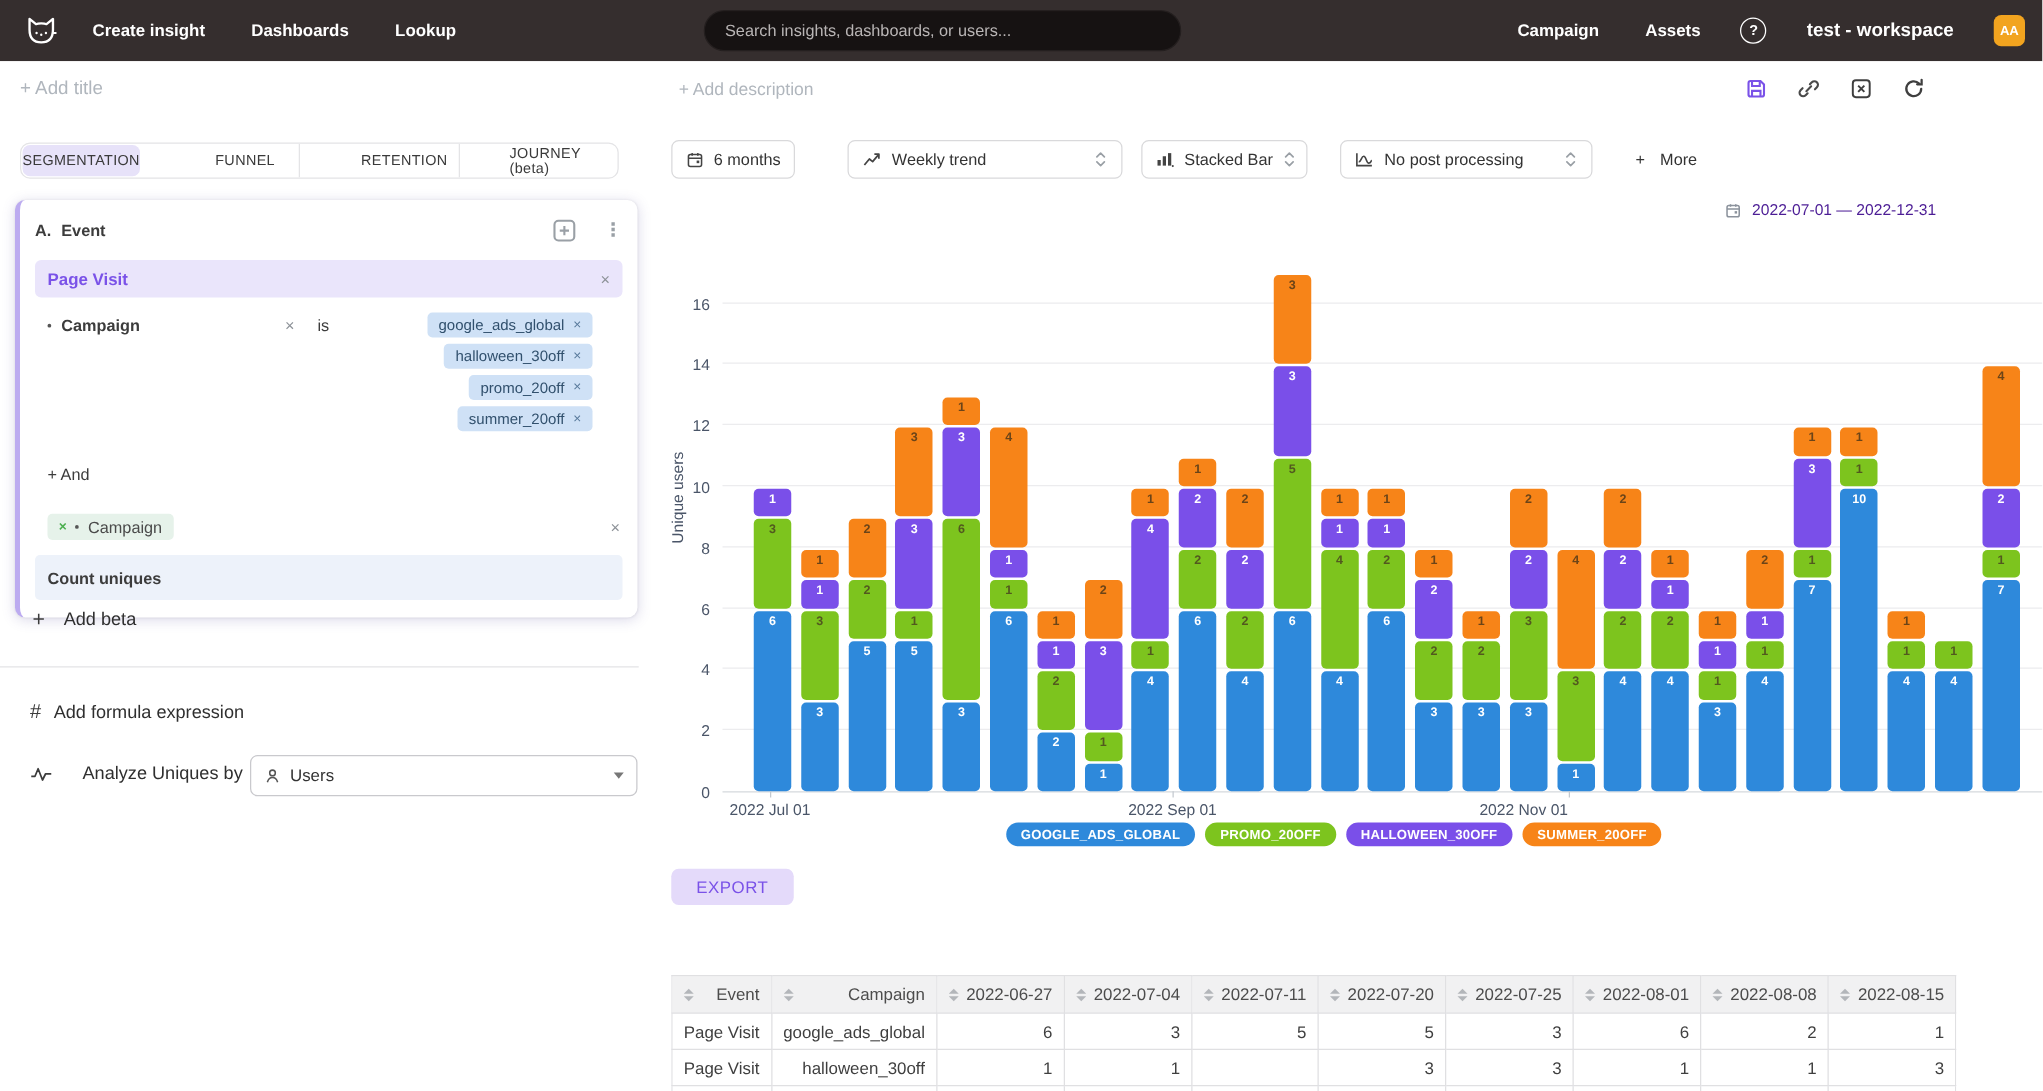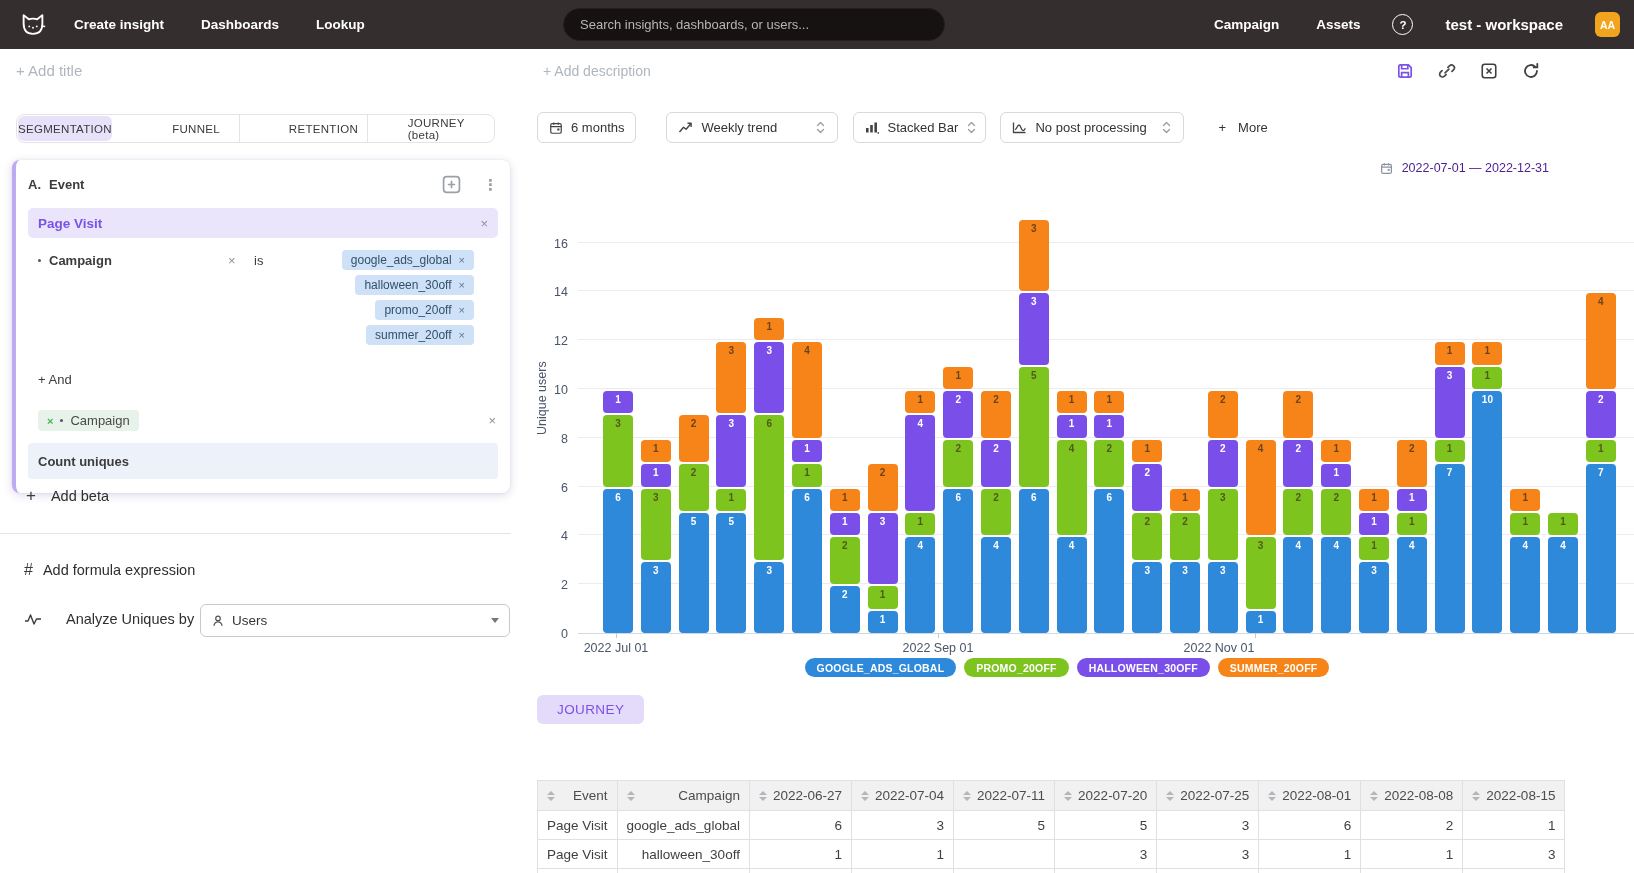--- a/index.html
+++ b/index.html
@@ -303,21 +303,21 @@
           <span>
             <svg width="14" height="14" viewBox="0 0 16 16" fill="none" stroke="#444" stroke-width="1.4">
               <rect x="2" y="3" width="12" height="11" rx="1.8"></rect>
                 <path d="M2 6.4 h12 M5.4 1.6 v2.6 M10.6 1.6 v2.6"></path>
                 <rect x="9.5" y="8.5" width="2.4" height="2.4" fill="#444" stroke="none"></rect>
             </svg>
           </span>
           <span class="lbl">6 months</span>
         </div>
 
-        <div class="tbtn tsel" style="width:172px;margin-left:30px">
+        <div class="tbtn tsel" style="width:220px;margin-left:42px">
           <span>
             <svg width="15" height="13" viewBox="0 0 15 13" fill="none" stroke="#444" stroke-width="1.4" stroke-linejoin="round">
               <path d="M1.5 11 L5.5 6.2 l2.6 2.1 L13 2.5"></path>
                 <path d="M9.5 2.3 h3.6 v3.6"></path>
             </svg>
           </span>
           <span class="lbl">Weekly trend</span>
           <span>
             <svg width="11" height="15" viewBox="0 0 11 15" fill="none" stroke="#9aa0a6" stroke-width="1.4" stroke-linecap="round" stroke-linejoin="round">
               <path d="M2.5 5.5 L5.5 2.5 l3 3 M2.5 9.5 l3 3 3-3"></path>
@@ -335,21 +335,21 @@
             </svg>
           </span>
           <span class="lbl">Stacked Bar</span>
           <span>
             <svg width="11" height="15" viewBox="0 0 11 15" fill="none" stroke="#9aa0a6" stroke-width="1.4" stroke-linecap="round" stroke-linejoin="round">
               <path d="M2.5 5.5 L5.5 2.5 l3 3 M2.5 9.5 l3 3 3-3"></path>
             </svg>
           </span>
         </div>
 
-        <div class="tbtn tsel" style="width:184px;margin-left:14px">
+        <div class="tbtn tsel" style="width:202px;margin-left:26px">
           <span>
             <svg width="15" height="13" viewBox="0 0 15 13" fill="none" stroke="#444" stroke-width="1.3">
               <path d="M1.5 1.5 v10 h12"></path>
                 <path d="M3 8.5 C5 8.5 5 4 7 4 s2 5.5 4 5.5 1.5-2 2.5-2"></path>
             </svg>
           </span>
           <span class="lbl">No post processing</span>
           <span>
             <svg width="11" height="15" viewBox="0 0 11 15" fill="none" stroke="#9aa0a6" stroke-width="1.4" stroke-linecap="round" stroke-linejoin="round">
               <path d="M2.5 5.5 L5.5 2.5 l3 3 M2.5 9.5 l3 3 3-3"></path>
@@ -554,21 +554,21 @@
           <div class="xlab" style="left: 586px;">2022 Nov 01</div>
           <div class="xtickmark" style="left: 677px;"></div>
         </div>
       <div class="legend" id="legend">
           <span class="pill" style="background: rgb(46, 137, 219);">GOOGLE_ADS_GLOBAL</span>
           <span class="pill" style="background: rgb(125, 196, 30);">PROMO_20OFF</span>
           <span class="pill" style="background: rgb(122, 79, 233);">HALLOWEEN_30OFF</span>
           <span class="pill" style="background: rgb(247, 132, 24);">SUMMER_20OFF</span>
         </div>
 
-      <button class="export">JOURNEY</button>
+      <button class="export">EXPORT</button>
 
       <div class="tablewrap">
         <table class="data" id="datatable">
             <colgroup>
               <col style="width: 100px;">
               <col style="width: 115px;">
               <col style="width: 95px;">
               <col style="width: 95px;">
               <col style="width: 95px;">
               <col style="width: 95px;">

